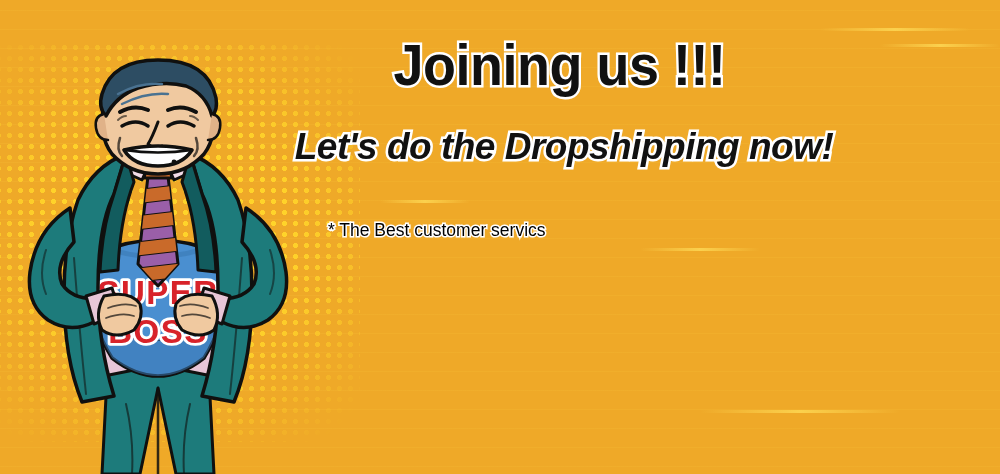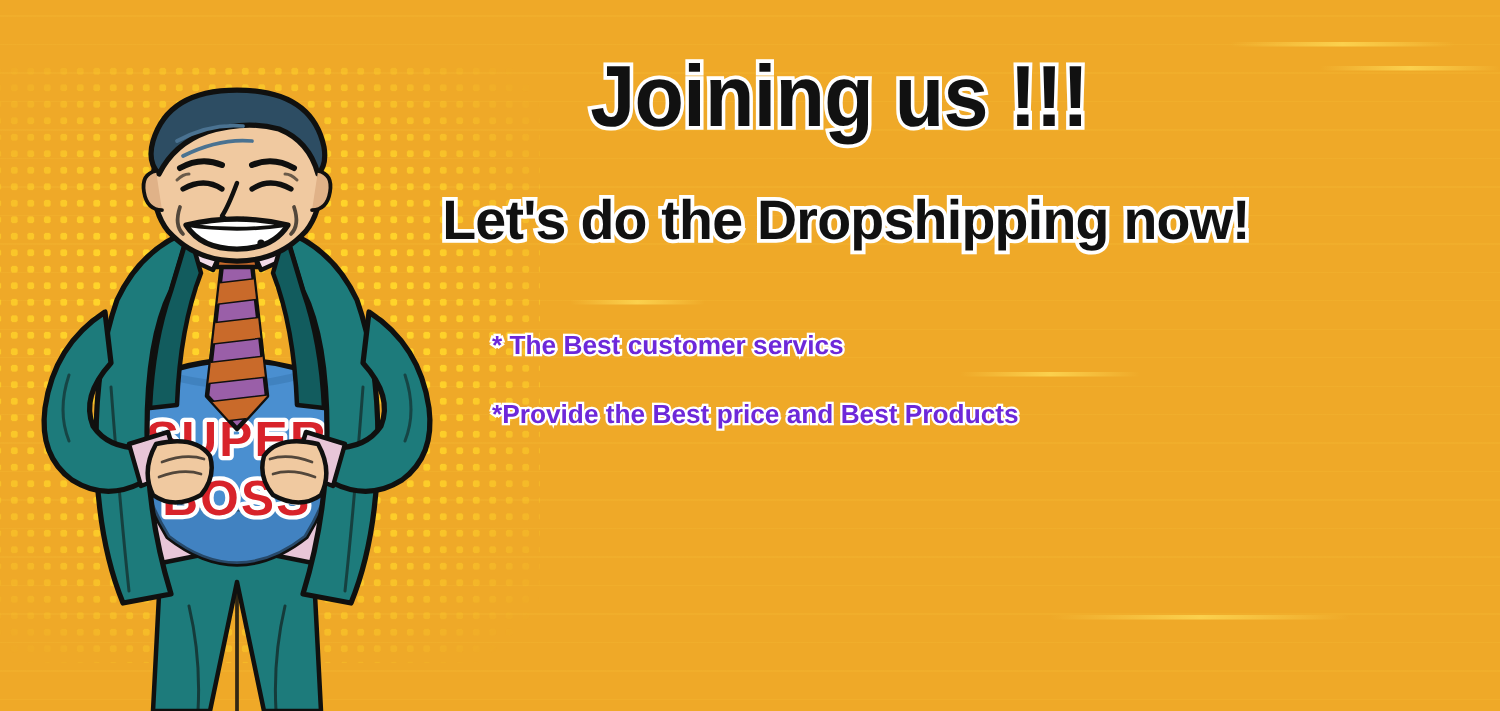--- a/index.html
+++ b/index.html
@@ -49,26 +49,26 @@
   #h1{
     left:0;right:0;top:36px;text-align:center;
     font-size:58px;line-height:1;
     transform:scaleX(.93);
   }
   #h1 .inner{ display:inline-block; padding-left:128px; }
   #h2{
     left:0;right:0;top:128px;text-align:center;
     font-size:37px;line-height:1;
   }
-  #h2 .inner{ display:inline-block; padding-left:128px; }
+  #h2 .inner{ display:inline-block; padding-left:128px;font-style:italic; }
   #bullets{
     position:absolute;left:328px;top:222px;width:620px;
   }
   .bullet{
-    color:#6d28d9;font-size:17.5px;font-weight:700;line-height:1;
+    color:#000000;font-size:17.5px;font-weight:400;line-height:1;
     margin-bottom:28px;white-space:nowrap;
     -webkit-text-stroke:3px #ffffff;
     paint-order:stroke fill;
   }
   .bullet:last-child{margin-bottom:0;}
 </style>
 </head>
 <body>
 
 <div id="banner">
@@ -190,16 +190,15 @@
   <div class="headline" id="h1">
     <span class="inner">Joining us !!!</span>
   </div>
 
   <div class="headline" id="h2">
     <span class="inner">Let's do the Dropshipping now!</span>
   </div>
 
   <div id="bullets">
     <div class="bullet">* The Best customer servics</div>
-    <div class="bullet">*Provide the Best price and Best Products</div>
   </div>
 
 </div>
 
 </body></html>

